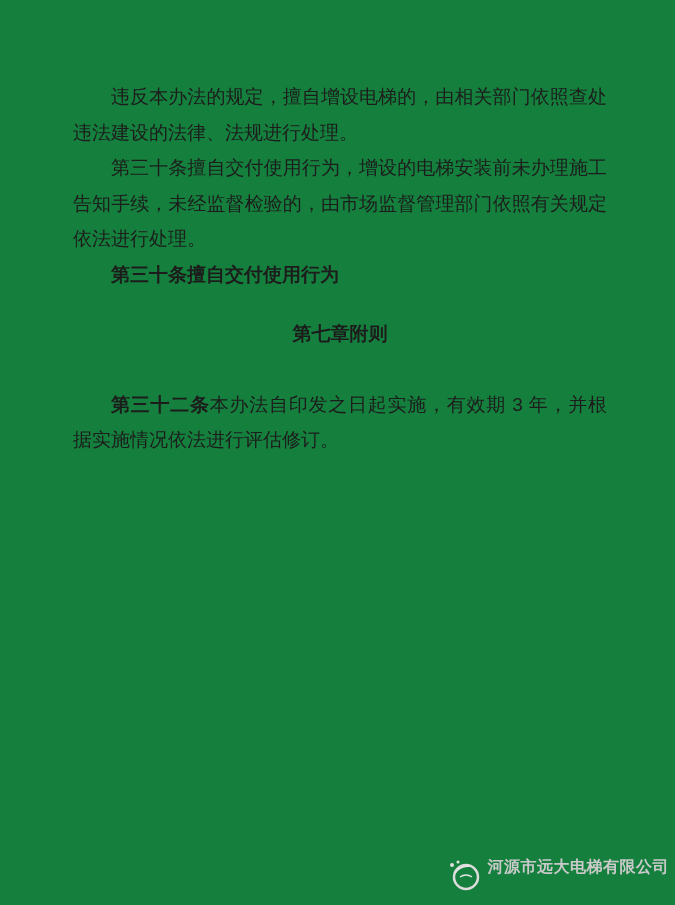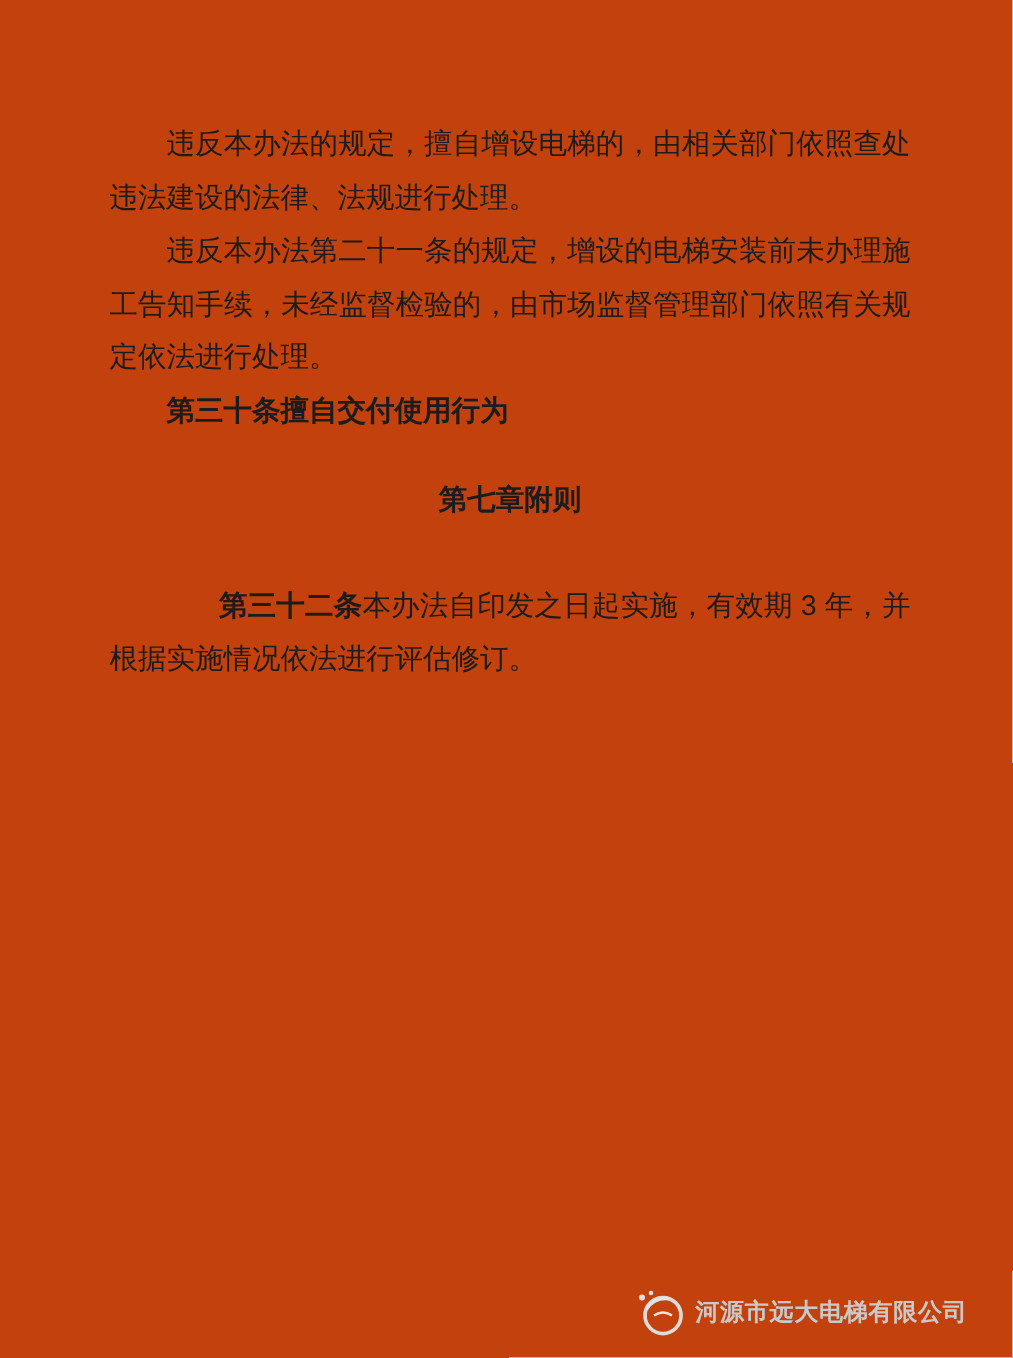--- a/index.html
+++ b/index.html
@@ -5,21 +5,21 @@
   * { margin: 0; padding: 0; box-sizing: border-box; }
   html, body {
     width: 675px; height: 905px;
     background: #ffffff;
     font-family: "Liberation Sans", sans-serif;
     overflow: hidden;
   }
   .page {
     position: relative;
     width: 675px; height: 905px;
-    background: #c2410c;
+    background: #15803d;
   }
   .content {
     position: absolute;
     left: 73px; top: 79px;
     width: 534px;
     color: #1c1c1c;
     font-size: 19px;
     line-height: 35.5px;
     text-align: justify;
     text-align-last: left;
@@ -33,26 +33,25 @@
     font-weight: 700;
   }
   .chapter-heading {
     text-align: right;
     text-align-last: center;
     font-weight: 700;
     font-size: 19px;
     margin: 24px 0 35px 0;
     text-indent: 0;
   }
-  .bold-lead { font-weight: 700; margin-left: 35px; }
+  .bold-lead { font-weight: 700; }
   .footer {
     position: absolute;
-    right: 30px; bottom: 12px;
+    right: 6px; bottom: 12px;
     display: flex;
-    align-items: center;
     gap: 6px;
     color: #c9c9c9;
   }
   .footer .logo {
     width: 36px; height: 36px;
     display: inline-block;
     flex: 0 0 auto;
   }
   .footer .company {
     font-size: 16px;
@@ -62,21 +61,21 @@
   }
 </style>
 </head>
 <body>
 
 <div class="page">
   <div class="content">
     <p class="body">违反本办法的规定，擅自增设电梯的，由相关部门依照查处违法建设的法律、法规进行处理。</p>
 
 
-    <p class="body">违反本办法第二十一条的规定，增设的电梯安装前未办理施工告知手续，未经监督检验的，由市场监督管理部门依照有关规定依法进行处理。</p>
+    <p class="body">第三十条擅自交付使用行为，增设的电梯安装前未办理施工告知手续，未经监督检验的，由市场监督管理部门依照有关规定依法进行处理。</p>
 
     <p class="article-heading">第三十条擅自交付使用行为</p>
 
 
 
 
     <p class="chapter-heading">第七章附则</p>
 
     <p class="body"><span class="bold-lead">第三十二条</span><span>本办法自印发之日起实施，有效期 3 年，并根据实施情况依法进行评估修订。</span></p>
   </div>

